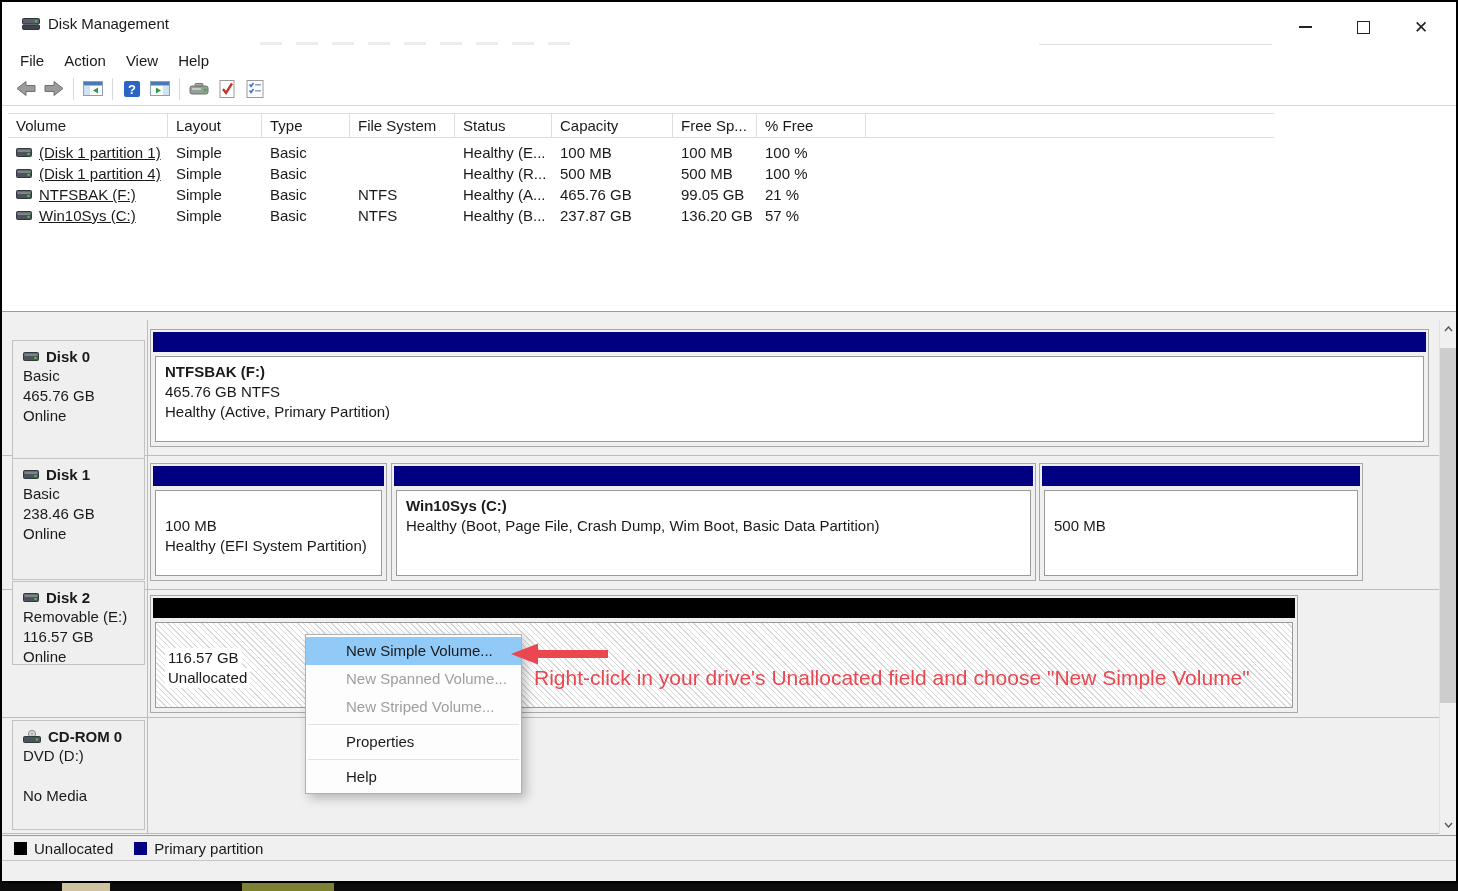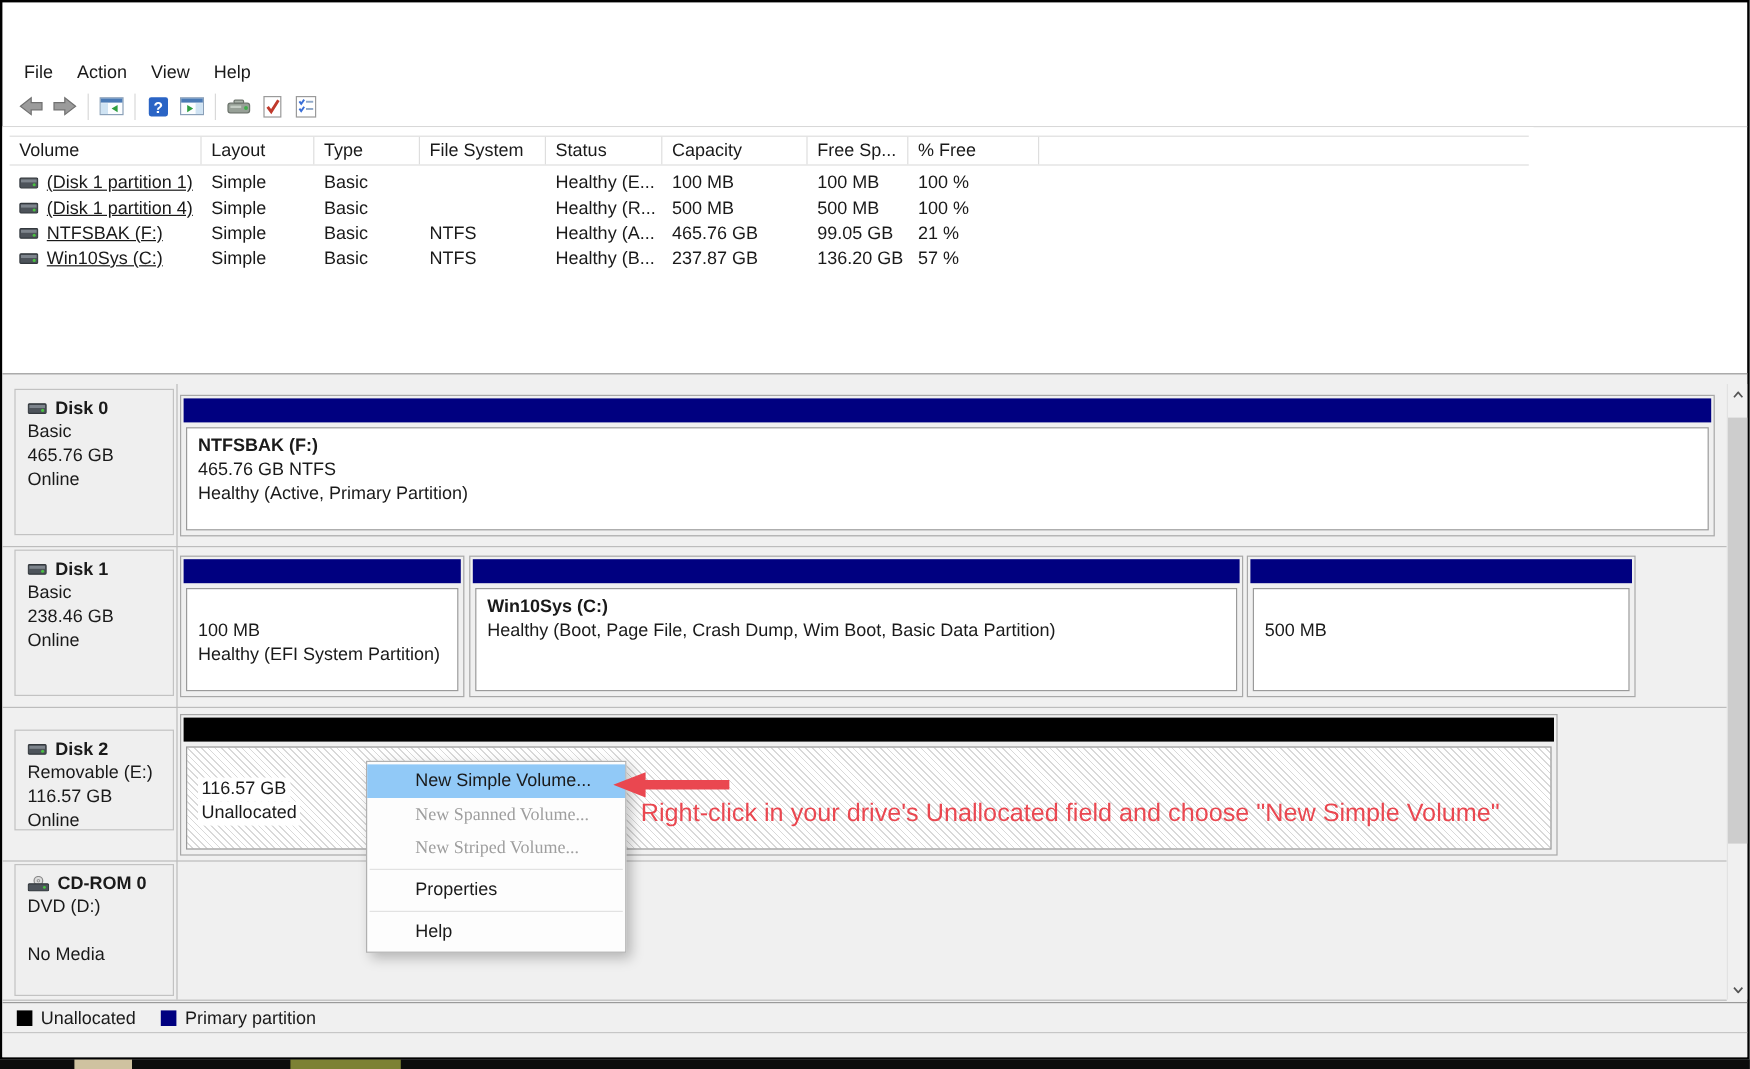--- a/index.html
+++ b/index.html
@@ -67,21 +67,21 @@
   .sbar { position:absolute; left:1437px; top:8px; width:17px; height:513px; background:#f0f0f0;
           border-left:1px solid #e2e2e2; }
   .sbtn { position:absolute; left:0; width:16px; height:17px; display:flex; align-items:center; justify-content:center; }
   .sthumb { position:absolute; left:0; top:28px; width:16px; height:355px; background:#cdcdcd; }
 
   
   .cmenu { position:absolute; left:303px; top:322px; width:217px; background:#fdfdfd;
            border:1px solid #b0b0b0; box-shadow:4px 4px 10px rgba(0,0,0,.25); padding:2px 0; z-index:5; }
   .citem { height:28px; line-height:28px; padding-left:40px; white-space:nowrap; }
   .citem.sel { background:#91c9f7; }
-  .citem.dis { color:#9e9e9e;font-family:Liberation Serif, serif; }
+  .citem.dis { color:#9e9e9e; }
   .csep { height:1px; background:#e2e2e2; margin:3px 2px; }
 
   
   .anno-text { position:absolute; left:532px; top:314px; width:760px; color:#ea4750; font-size:21px;
                white-space:nowrap; z-index:6;margin-top:40px; }
   .anno-arrow { position:absolute; left:509px; top:331px; z-index:7; }
 
   
   .legend { position:absolute; left:0; top:833px; width:1454px; height:25px; background:#f0f0f0;
             border-top:1px solid #9a9a9a; display:flex; align-items:center; padding-left:12px; gap:7px; }
@@ -92,20 +92,41 @@
   .desktop { position:absolute; left:0; top:883px; width:1458px; height:8px; background:#0c0c0c; }
   .dk-patch1 { position:absolute; left:62px; top:0; width:48px; height:8px; background:#cfc2a0; }
   .dk-patch2 { position:absolute; left:242px; top:0; width:92px; height:8px; background:#7c8134; }
 </style>
 </head>
 <body>
 
 <div class="stage">
   <div class="win">
 
+    <div class="titlebar">
+      <span class="title-icon">
+        <svg width="18" height="14" viewBox="0 0 18 14">
+            <rect x="0.5" y="1.5" width="17" height="5.5" rx="1" fill="#5a6068" stroke="#2f3338"></rect>
+            <rect x="0.5" y="8" width="17" height="4.5" rx="1" fill="#3f444a" stroke="#2f3338"></rect>
+            <circle cx="14" cy="4.2" r="1.2" fill="#49c141"></circle>
+          </svg>
+      </span>
+      <span class="title-text">Disk Management</span>
+      <div class="ghost-a"></div>
+      <div class="ghost-b"></div>
+      <div class="winctl ctl-min">
+          <span class="glyph-min"></span>
+        </div>
+      <div class="winctl ctl-max">
+          <span class="glyph-max"></span>
+        </div>
+      <div class="winctl ctl-close">
+          <span class="glyph-close">✕</span>
+        </div>
+    </div>
 
     <div class="menubar">
       <span class="menu-item">File</span>
       <span class="menu-item">Action</span>
       <span class="menu-item">View</span>
       <span class="menu-item">Help</span>
     </div>
 
     <div class="toolbar">
       <span class="tbtn">
@@ -266,21 +287,21 @@
       </div>
     </div>
 
     <div class="graph">
       <div class="vdiv"></div>
       <div class="hdiv" style="top:143px"></div>
       <div class="hdiv" style="top:277px"></div>
       <div class="hdiv" style="top:405px"></div>
       <div class="hdiv" style="top:521px"></div>
 
-      <div class="dlabel" style="top:12px;height:122px">
+      <div class="dlabel" style="top:28px;height:122px">
         <div class="dname">
             <span class="drive-ico">
               <svg width="16" height="11" viewBox="0 0 16 11">
                 <rect x="0.5" y="1.5" width="15" height="8" rx="1" fill="#4d535a" stroke="#33383d"></rect>
                 <rect x="1.5" y="2.5" width="13" height="2.5" fill="#7d848c"></rect>
                 <circle cx="12.5" cy="7" r="1.3" fill="#49c141"></circle>
               </svg>
             </span>
             <span>Disk 0</span>
           </div>
@@ -328,21 +349,21 @@
         </div>
       </div>
       <div class="part" style="left:1037px;top:151px;width:324px;height:118px">
         <div class="band band-navy"></div>
         <div class="pbody">
           <div class="ptitle"></div>
           <div class="pline">500 MB</div>
         </div>
       </div>
 
-      <div class="dlabel" style="top:296px;height:84px">
+      <div class="dlabel" style="top:269px;height:84px">
         <div class="dname">
             <span class="drive-ico">
               <svg width="16" height="11" viewBox="0 0 16 11">
                 <rect x="0.5" y="1.5" width="15" height="8" rx="1" fill="#4d535a" stroke="#33383d"></rect>
                 <rect x="1.5" y="2.5" width="13" height="2.5" fill="#7d848c"></rect>
                 <circle cx="12.5" cy="7" r="1.3" fill="#49c141"></circle>
               </svg>
             </span>
             <span>Disk 2</span>
           </div>

